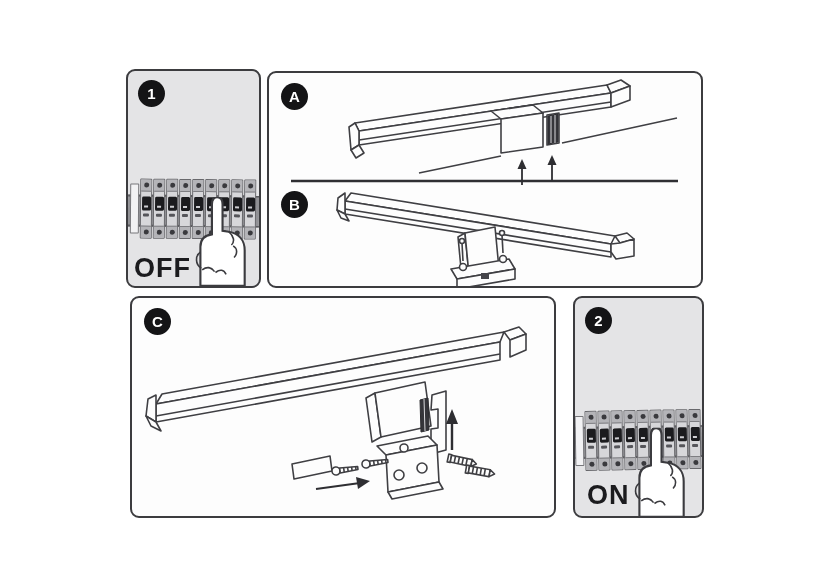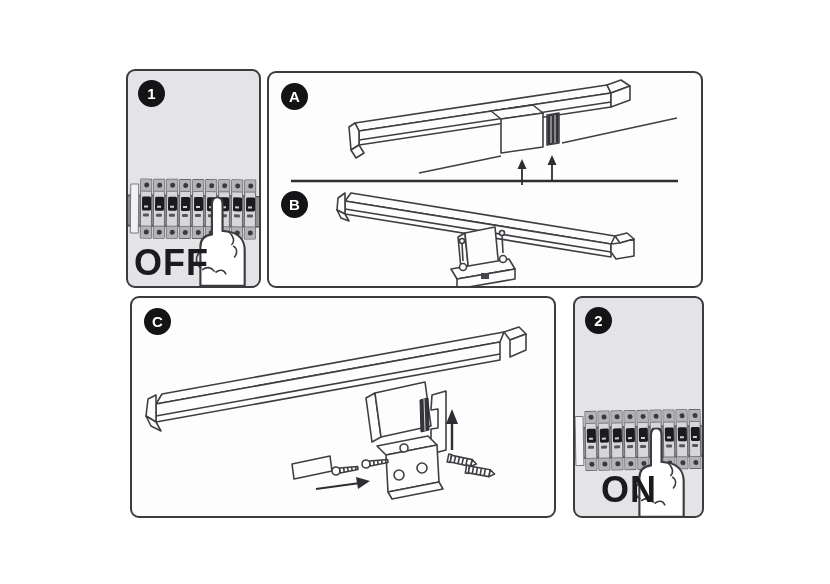--- a/index.html
+++ b/index.html
@@ -20,21 +20,21 @@
   #panel-2{left:573px;top:296px;width:131px;height:222px;}
 
   .badge{
     position:absolute;width:27px;height:27px;border-radius:50%;
     background:#141416;color:#ffffff;z-index:6;
     display:flex;align-items:center;justify-content:center;
     font-size:15px;font-weight:bold;
   }
   .state-label{
     position:absolute;left:6px;bottom:2px;z-index:5;
-    font-size:36px;font-weight:800;letter-spacing:1px;color:#1b1b1e;
+    font-size:27px;font-weight:800;letter-spacing:1px;color:#1b1b1e;
   }
 
   
   .strip{position:absolute;left:0;right:0;height:64px;}
   .din-rail{
     position:absolute;left:0;right:0;top:16px;height:28px;
     background:#919195;border-top:2px solid #5c5c60;border-bottom:2px solid #5c5c60;
   }
   .breaker-row{
     position:relative;display:flex;align-items:flex-start;justify-content:center;
@@ -474,14 +474,14 @@
         </div>
     </div>
   </div>
 
   <svg class="hand" style="left:52px;top:130px;" width="62" height="89" viewBox="0 0 70 100">
     <path d="M27,8 C27,2 30,0 33,0 C37,0 39,3 39,8 L39,38 L46,39 C58,41 64,49 64,60 L64,100 L14,100 L14,56 C14,47 19,43 27,42 Z" fill="#ffffff" stroke="#3b3b3f" stroke-width="2.4"></path>
     <path d="M46,39 C52,44 53,50 49,54 M51,55 C56,58 56,64 52,68" fill="none" stroke="#3b3b3f" stroke-width="1.8"></path>
     <path d="M14,62 C8,66 8,76 15,80 M16,82 q8,-6 14,2 M31,85 q8,-6 12,2" fill="none" stroke="#3b3b3f" stroke-width="1.8"></path>
   </svg>
 
-  <div class="state-label" style="left:26px;bottom:5px;">ON</div>
+  <div class="state-label" style="left:12px;bottom:5px;">ON</div>
 </div>
 
 </body></html>

